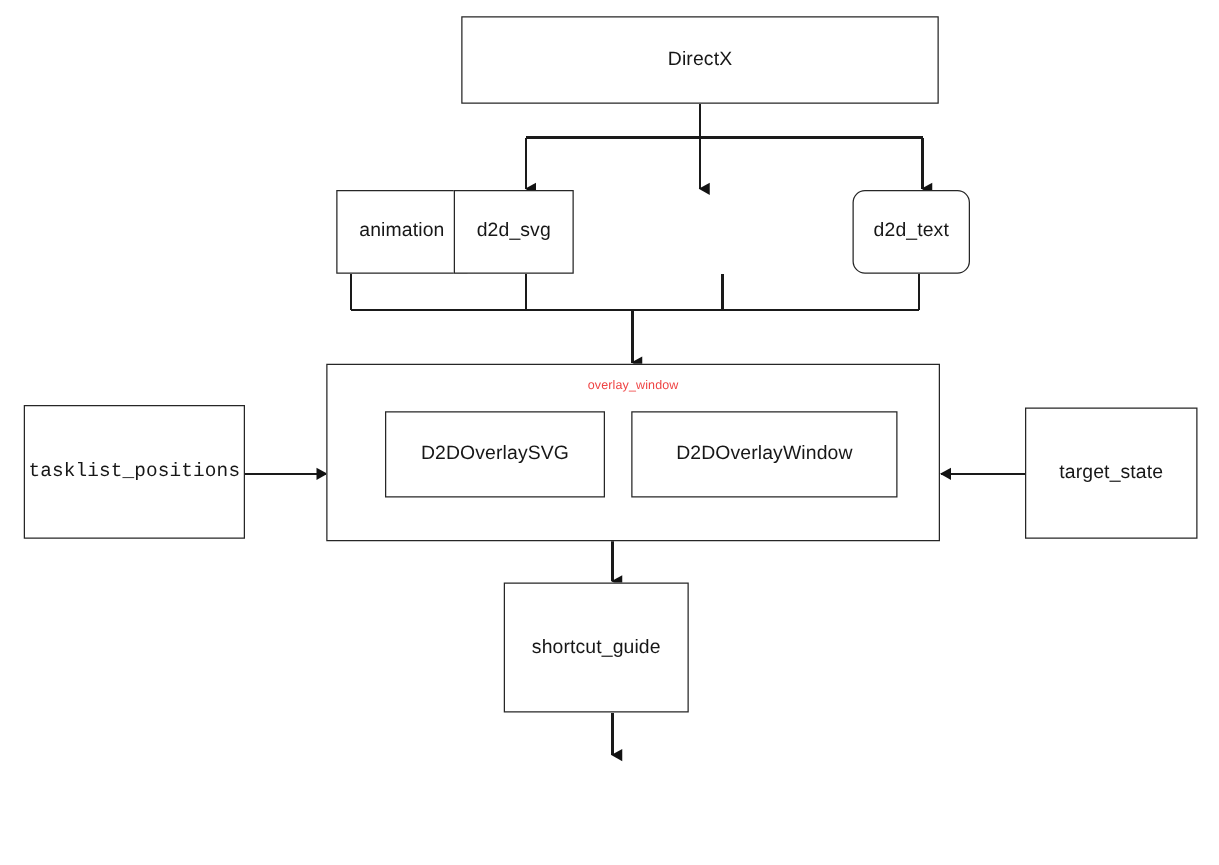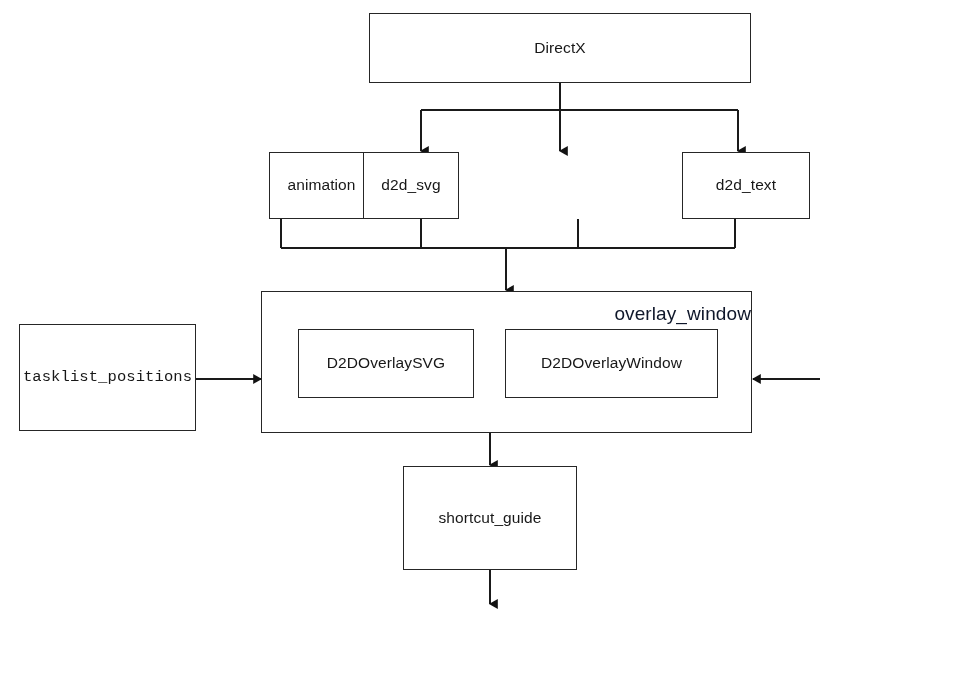--- a/index.html
+++ b/index.html
@@ -43,23 +43,23 @@
   }
   .node.container {
     display: block;
     z-index: 1;
   }
   .container-title {
     position: absolute;
     left: 0;
     right: 0;
     top: 11px;
-    text-align: right;
-    font-size: 19px;
-    color: #0f172a;
+    text-align: center;
+    font-size: 10px;
+    color: #ef4444;
   }
   .node.inner {
     z-index: 2;
   }
 </style>
 </head>
 <body>
 
 <div id="diagram-root">
 
@@ -108,39 +108,42 @@
 
   <div class="node" style="left:229px; top:152px; width:105px; height:67px;margin-left:40px;">
     <span>animation</span>
   </div>
 
   <div class="node" style="left:363px; top:152px; width:96px; height:67px;">
     <span>d2d_svg</span>
   </div>
 
 
-  <div class="node" style="left:682px; top:152px; width:128px; height:67px;">
+  <div class="node" style="left:682px; top:152px; width:94px; height:67px;border-radius:10px;">
     <span>d2d_text</span>
   </div>
 
   <div class="node container" style="left:261px; top:291px; width:491px; height:142px;">
     <div class="container-title">overlay_window</div>
   </div>
 
-  <div class="node inner" style="left:298px; top:329px; width:176px; height:69px;">
+  <div class="node inner" style="left:308px; top:329px; width:176px; height:69px;">
     <span>D2DOverlaySVG</span>
   </div>
 
   <div class="node inner" style="left:505px; top:329px; width:213px; height:69px;align-items:center;">
     <span>D2DOverlayWindow</span>
   </div>
 
   <div class="node" style="left:19px; top:324px; width:177px; height:107px;font-family:Liberation Mono, monospace;">
     <span>tasklist_positions</span>
   </div>
 
+  <div class="node" style="left:820px; top:326px; width:138px; height:105px;">
+    <span>target_state</span>
+  </div>
 
-  <div class="node" style="left:403px; top:466px; width:174px; height:104px;">
+  <div class="node" style="left:403px; top:466px; width:148px; height:104px;">
     <span>shortcut_guide</span>
   </div>
 
 
 </div>
 
 </body></html>

